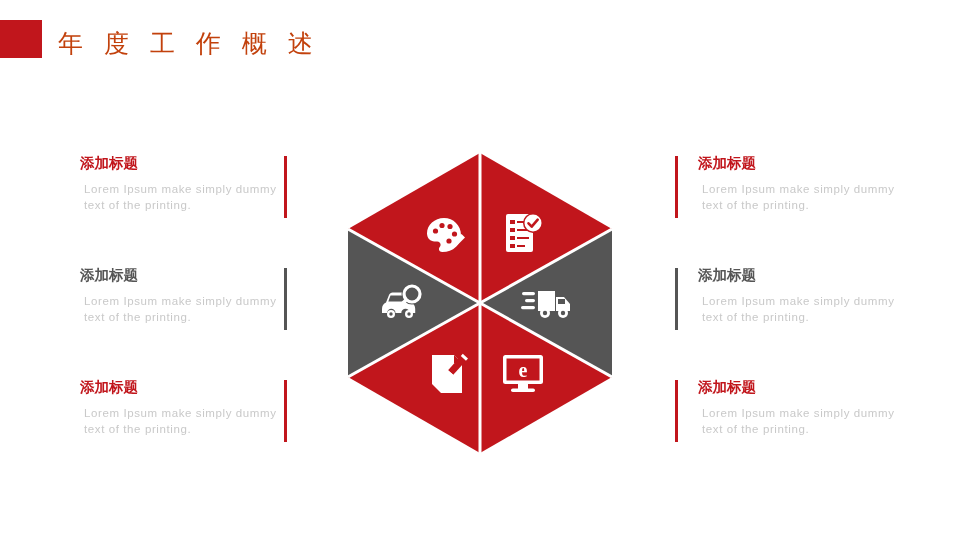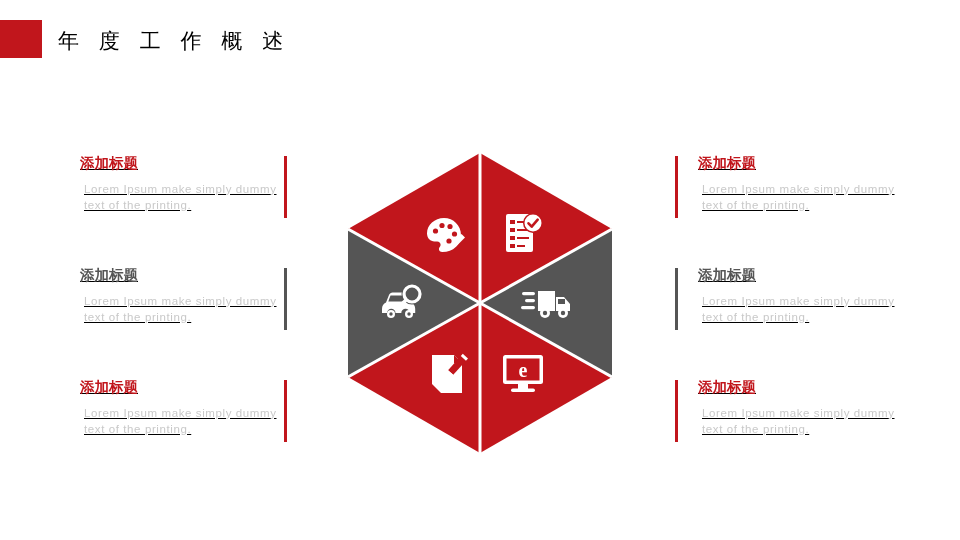--- a/index.html
+++ b/index.html
@@ -21,32 +21,31 @@
     left: 0;
     top: 20px;
     width: 42px;
     height: 38px;
     background: #c1161c;
   }
   .header-title {
     position: absolute;
     left: 58px;
     top: 27px;
-    font-size: 21px;
-    color: #000000;
+    font-size: 25px;
+    color: #c2410c;
     letter-spacing: 7px;
     font-weight: 500;
     white-space: nowrap;
   }
 
   
   .block {
     position: absolute;
     width: 215px;
-    text-decoration: underline;
   }
   .block .title {
     font-size: 14.5px;
     font-weight: bold;
     color: #c1161c;
     margin: 0 0 10px 0;
     line-height: 1;
   }
   .block .body {
     font-size: 11.5px;

